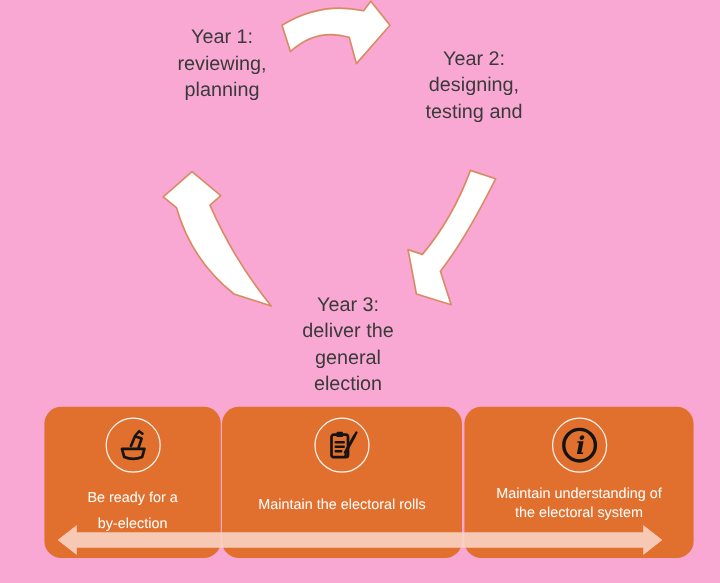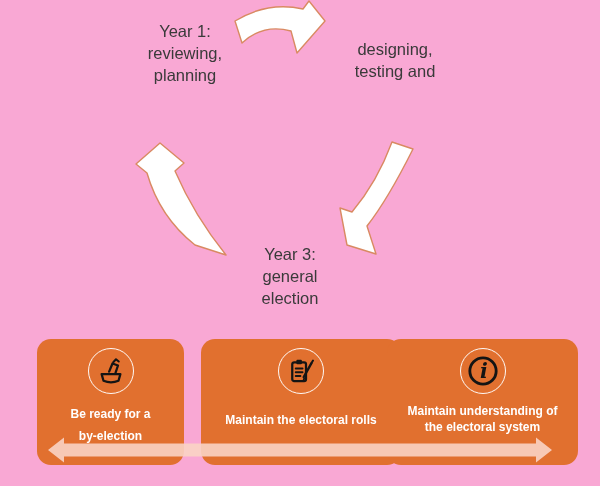--- a/index.html
+++ b/index.html
@@ -24,53 +24,55 @@
   #year3{left:210px;top:215px;width:160px;margin-top:28px;}
   
   .cycle-arrow{position:absolute;}
   .cycle-arrow path{fill:#ffffff;stroke:var(--arrow-outline);stroke-width:1.4;stroke-linejoin:round;}
   
   .panel{
     position:absolute;top:339px;height:126px;background:var(--panel-orange);
     border-radius:14px;box-sizing:border-box;
   }
   #panel1{left:37px;width:147px;}
-  #panel2{left:201px;width:200px;}
+  #panel2{left:185px;width:200px;}
   #panel3{left:387px;width:191px;}
   .icon-circle{
     width:44px;height:44px;border-radius:50%;
     border:1.6px solid rgba(255,255,255,0.95);
     margin:9px auto 0 auto;display:flex;align-items:center;justify-content:center;
   }
   .icon-circle svg{display:block;}
   .glyph{stroke:#141414;fill:none;stroke-linecap:round;stroke-linejoin:round;}
-  .panel-label{color:var(--panel-text);text-align:center;font-size:12px;font-weight:bold;}
+  .panel-label{color:var(--panel-text);text-align:center;font-size:12px;}
   #panel1 .panel-label{line-height:22px;margin-top:9px;}
   #panel2 .panel-label{line-height:14px;margin-top:19px;}
   #panel3 .panel-label{line-height:16px;margin-top:9px;}
   
   #band{position:absolute;left:48px;top:436px;}
   #band path{fill:var(--band-pink);}
 </style>
 </head>
 <body>
 
 <div class="canvas">
 
   <div class="cycle-label" id="year1">
     <div>Year 1:</div>
     <div>reviewing,</div>
     <div>planning</div>
   </div>
   <div class="cycle-label" id="year2">
+    <div>Year 2:</div>
     <div>designing,</div>
     <div>testing and</div>
   </div>
   <div class="cycle-label" id="year3">
     <div>Year 3:</div>
+    <div>deliver the</div>
     <div>general</div>
     <div>election</div>
   </div>
 
   <svg class="cycle-arrow" style="left:233px;top:0" width="100" height="56" viewBox="0 0 100 56">
     <path d="M2 21 C25 7 48 4 70 9 L76 1 L92 21 L64 53 L58 31 C40 26 23 30 9 43 Z"></path>
   </svg>
   <svg class="cycle-arrow" style="left:337px;top:137px" width="82" height="118" viewBox="0 0 82 118">
     <path d="M55 5 C45 32 31 56 15 75 L3 71 L10 108 L39 117 L30 89 C48 66 62 40 76 12 Z"></path>
   </svg>

